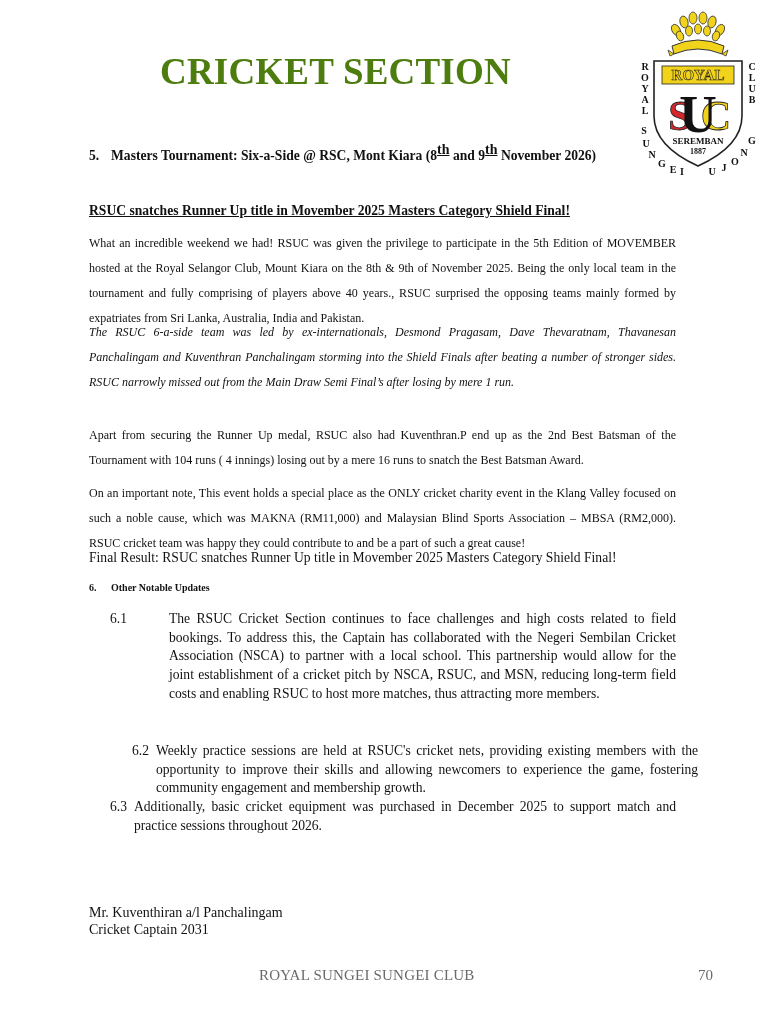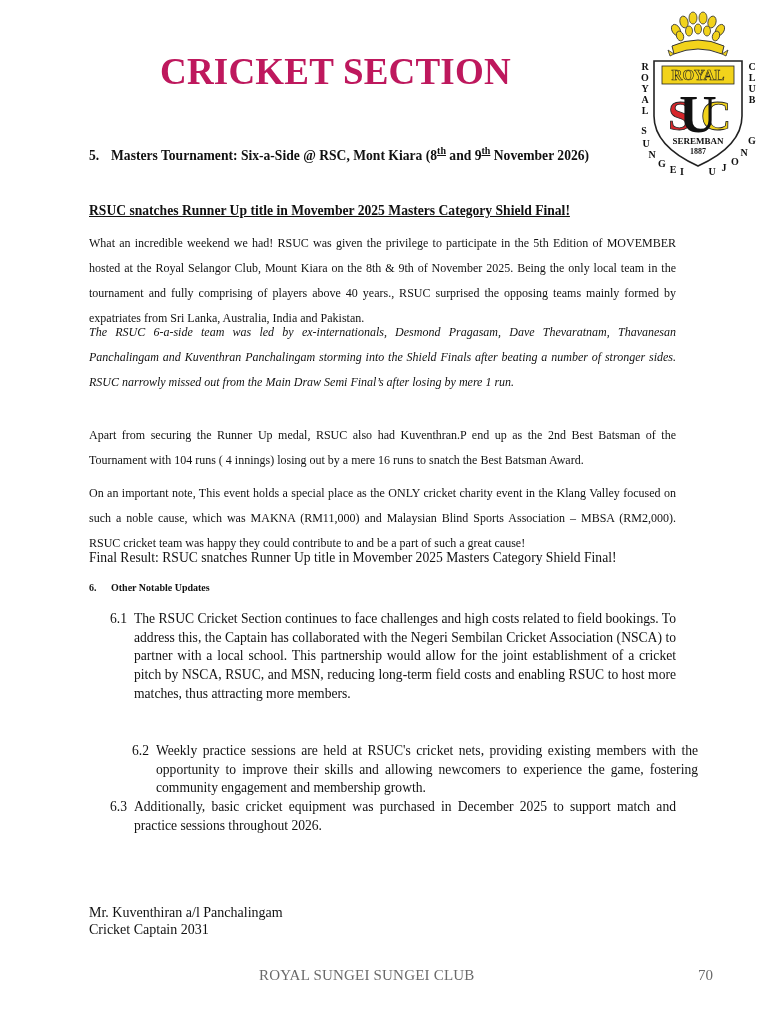--- a/index.html
+++ b/index.html
@@ -15,21 +15,21 @@
       font-family: "Liberation Serif", "DejaVu Serif", serif;
       color: #111111;
     }
     .page-title {
       position: absolute;
       left: 160px;
       top: 50px;
       font-size: 37px;
       font-weight: bold;
       letter-spacing: 0.2px;
-      color: #be185d;
+      color: #4d7c0f;
     }
     .logo {
       position: absolute;
       left: 632px;
       top: 6px;
       width: 132px;
       height: 170px;
     }
     .section-heading {
       position: absolute;
@@ -37,21 +37,21 @@
       top: 148px;
       font-size: 13.6px;
       font-weight: bold;
       white-space: nowrap;
     }
     .section-heading .num {
       display: inline-block;
       width: 22px;
     }
     sup {
-      font-size: 10px;
+      font-size: 14px;
       line-height: 0;
       vertical-align: super;
       text-decoration: underline;
     }
     .subhead {
       position: absolute;
       left: 89px;
       top: 203px;
       font-size: 13.6px;
       font-weight: bold;
@@ -198,21 +198,21 @@
 <div class="para" style="top:481px;">On an important note, This event holds a special place as the ONLY cricket charity event in the Klang Valley focused on such a noble cause, which was MAKNA (RM11,000) and Malaysian Blind Sports Association – MBSA (RM2,000). RSUC cricket team was happy they could contribute to and be a part of such a great cause!</div>
 
 <div class="final">
   <b>Final Result:</b><span> RSUC snatches Runner Up title in Movember 2025 Masters Category Shield Final!</span>
 </div>
 
 <div class="other-heading">
   <span class="num">6.</span><span>Other Notable Updates</span>
 </div>
 
-<div class="sub-item" style="top:610px;">
+<div class="sub-item" style="top:610px;gap:35px;">
   <span class="sub-num">6.1</span>
   <span class="sub-text">The RSUC Cricket Section continues to face challenges and high costs related to field bookings. To address this, the Captain has collaborated with the Negeri Sembilan Cricket Association (NSCA) to partner with a local school. This partnership would allow for the joint establishment of a cricket pitch by NSCA, RSUC, and MSN, reducing long-term field costs and enabling RSUC to host more matches, thus attracting more members.</span>
 </div>
 <div class="sub-item" style="top:742px;margin-left:22px;">
   <span class="sub-num">6.2</span>
   <span class="sub-text">Weekly practice sessions are held at RSUC's cricket nets, providing existing members with the opportunity to improve their skills and allowing newcomers to experience the game, fostering community engagement and membership growth.</span>
 </div>
 <div class="sub-item" style="top:798px;">
   <span class="sub-num">6.3</span>
   <span class="sub-text">Additionally, basic cricket equipment was purchased in December 2025 to support match and practice sessions throughout 2026.</span>

